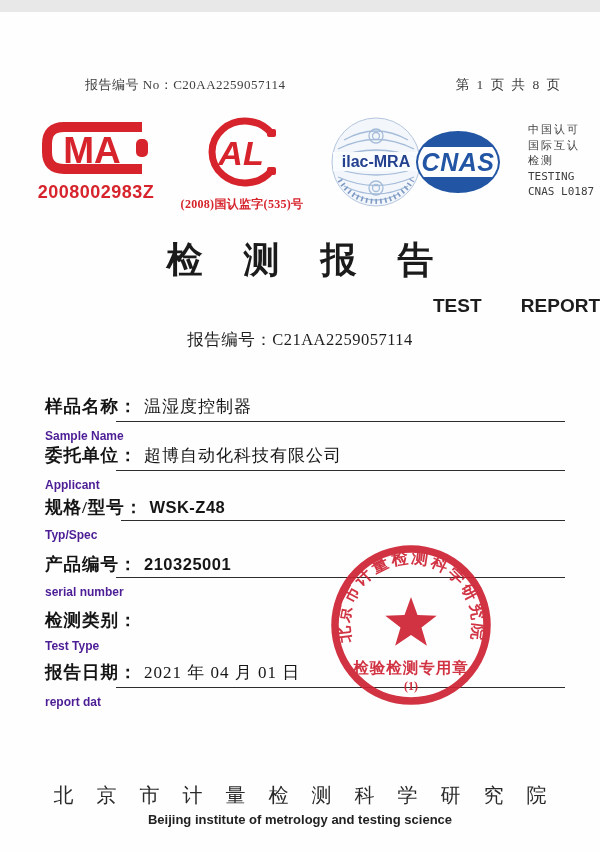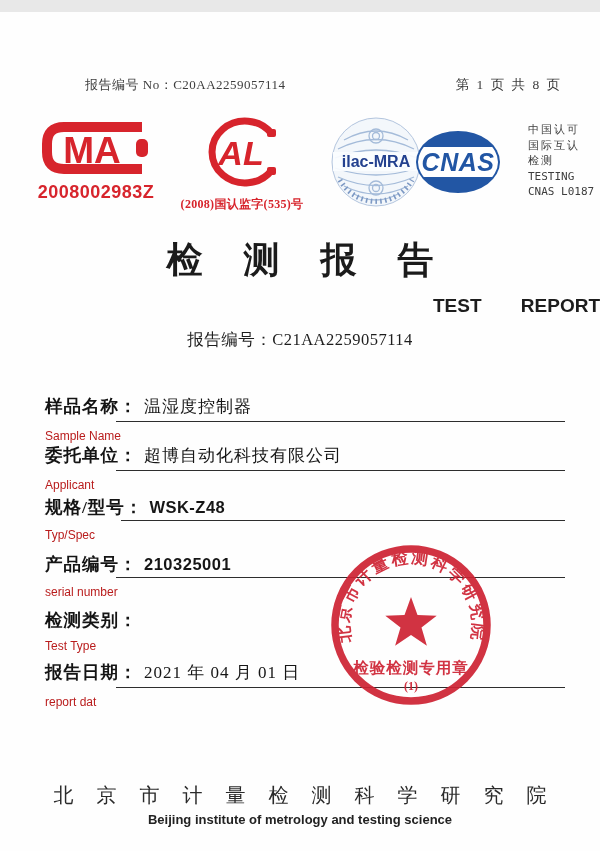--- a/index.html
+++ b/index.html
@@ -26,21 +26,21 @@
   #title-cn{top:224px;left:0;width:100%;text-align:center;font-size:36px;font-weight:700;letter-spacing:16px;text-indent:16px;color:#1b1b1b;}
   #title-en{top:283px;left:0;width:100%;text-align:right;font-family:"Liberation Sans",sans-serif;font-weight:700;font-size:19px;word-spacing:34px;color:#1d1d1d;}
   #title-no{top:317px;left:0;width:100%;text-align:center;font-size:16.5px;color:#1d1d1d;letter-spacing:.5px;}
   
   .frow{position:absolute;left:45px;right:35px;}
   .fline{display:flex;align-items:baseline;}
   .flabel{flex:0 0 auto;min-width:93px;font-size:17.5px;font-weight:600;letter-spacing:1px;color:#141414;white-space:nowrap;}
   .fvalue{flex:1;position:relative;font-size:17px;letter-spacing:1px;padding:0 0 4px 6px;color:#161616;white-space:nowrap;}
   .fvalue::before{content:"";position:absolute;left:-22px;right:0;bottom:0;border-bottom:1.4px solid #2d2d2d;}
   .fvalue.en-bold{font-family:"Liberation Sans",sans-serif;font-weight:700;letter-spacing:.5px;font-size:16.5px;}
-  .fsub{margin-top:7px;font-family:"Liberation Sans",sans-serif;font-weight:400;font-size:12px;color:#b91c1c;}
+  .fsub{margin-top:7px;font-family:"Liberation Sans",sans-serif;font-weight:700;font-size:12px;color:#4c1d95;}
   
   #stamp{left:326px;top:528px;opacity:.92;}
   
   #footer-cn{top:770px;left:0;width:100%;text-align:center;font-size:20px;letter-spacing:9px;text-indent:9px;color:#2a2a2a;}
   #footer-en{top:800px;left:0;width:100%;text-align:center;font-family:"Liberation Sans",sans-serif;font-weight:700;font-size:13px;color:#222;}
 </style>
 </head>
 <body>
 
 <div id="page">

